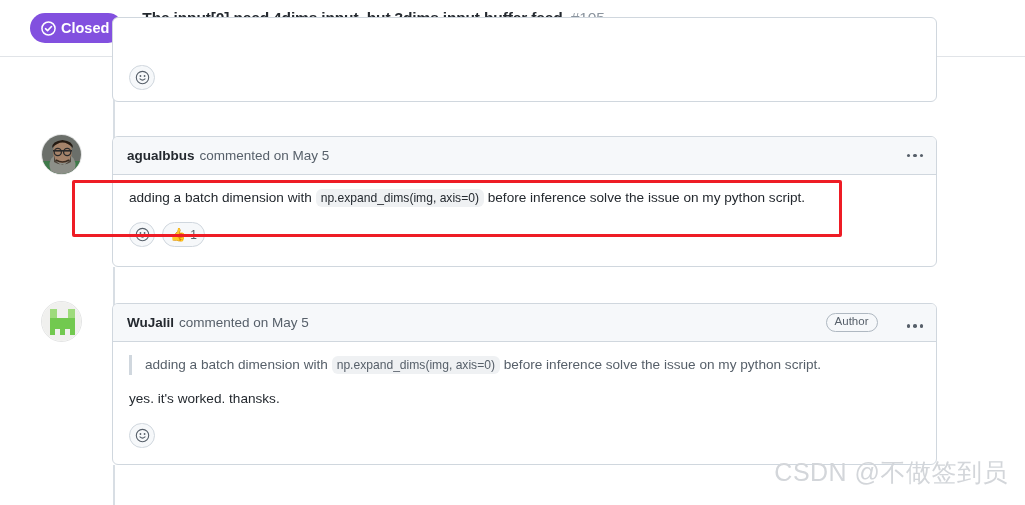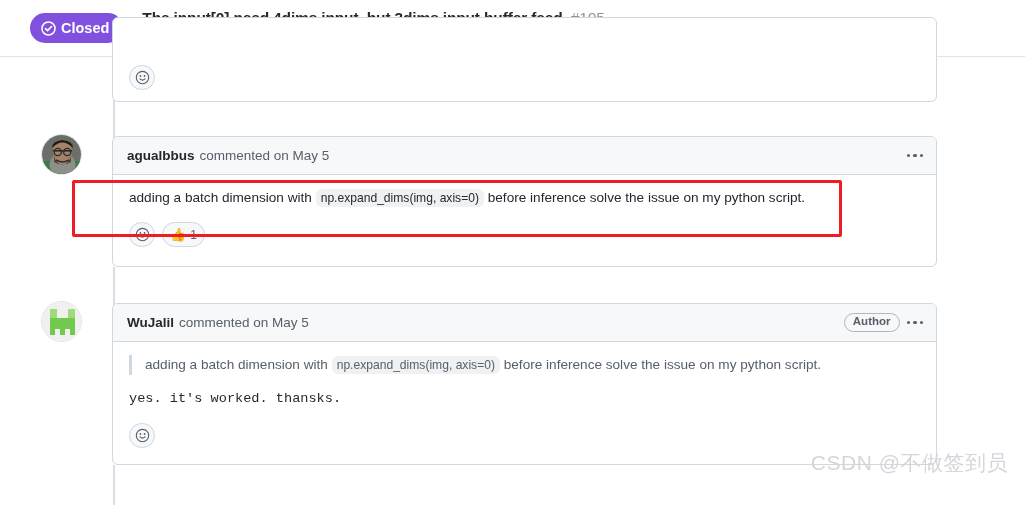--- a/index.html
+++ b/index.html
@@ -102,23 +102,22 @@
     color: #57606a;
   }
   .comment-head .author {
     font-weight: bold;
     color: #24292f;
     margin-right: 5px;
   }
   .head-right {
     margin-left: auto;
     display: flex;
-    align-items: center;
-    gap: 4px;
-    font-weight: bold;
+    align-items: flex-end;
+    gap: 26px;
   }
   .author-pill {
     border: 1px solid #afb8c1;
     border-radius: 18px;
     color: #57606a;
     font-size: 11.5px;
     padding: 2px 8px 3px;
     line-height: 1;
   }
   .kebab {
@@ -197,22 +196,22 @@
     position: absolute;
     border: 3px solid #ee1c25;
     border-radius: 2px;
     pointer-events: none;
   }
 
   
   .watermark {
     position: absolute;
     right: 17px;
-    bottom: 28px;
-    font-size: 21px;
+    bottom: 16px;
+    font-size: 25px;
     color: #d3d6da;
     letter-spacing: 0.5px;
     white-space: nowrap;
   }
 </style>
 </head>
 <body>
 
 <div class="issue-header">
   <div class="state-badge">
@@ -328,21 +327,21 @@
             <i></i>
             <i></i>
             <i></i>
           </div>
       </div>
     </div>
     <div class="comment-body">
       <blockquote class="quote">
         <span>adding a batch dimension with </span><code class="inline">np.expand_dims(img, axis=0)</code><span> before inference solve the issue on my python script.</span>
       </blockquote>
-      <div style="margin-top:14px;font-family:Liberation Mono, monospace;">yes. it's worked. thansks.</div>
+      <div style="margin-top:14px;">yes. it's worked. thansks.</div>
       <div class="reactions" style="margin-top:14px;">
         <div class="rbtn plain">
           <svg class="smiley" viewBox="0 0 16 16">
             <circle cx="8" cy="8" r="6.6" fill="none" stroke="#57606a" stroke-width="1.2"></circle>
             <circle cx="5.8" cy="6.4" r="0.95" fill="#57606a"></circle>
             <circle cx="10.2" cy="6.4" r="0.95" fill="#57606a"></circle>
             <path d="M5.3 9.5 Q8 12 10.7 9.5" fill="none" stroke="#57606a" stroke-width="1.2" stroke-linecap="round"></path>
           </svg>
         </div>
       </div>

